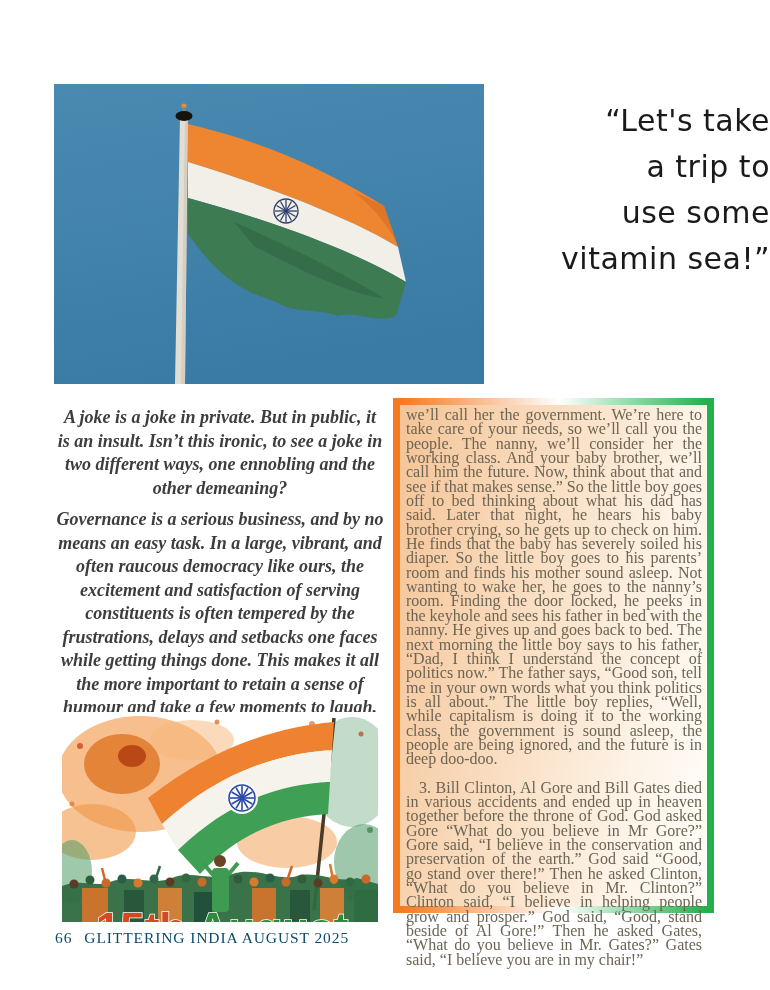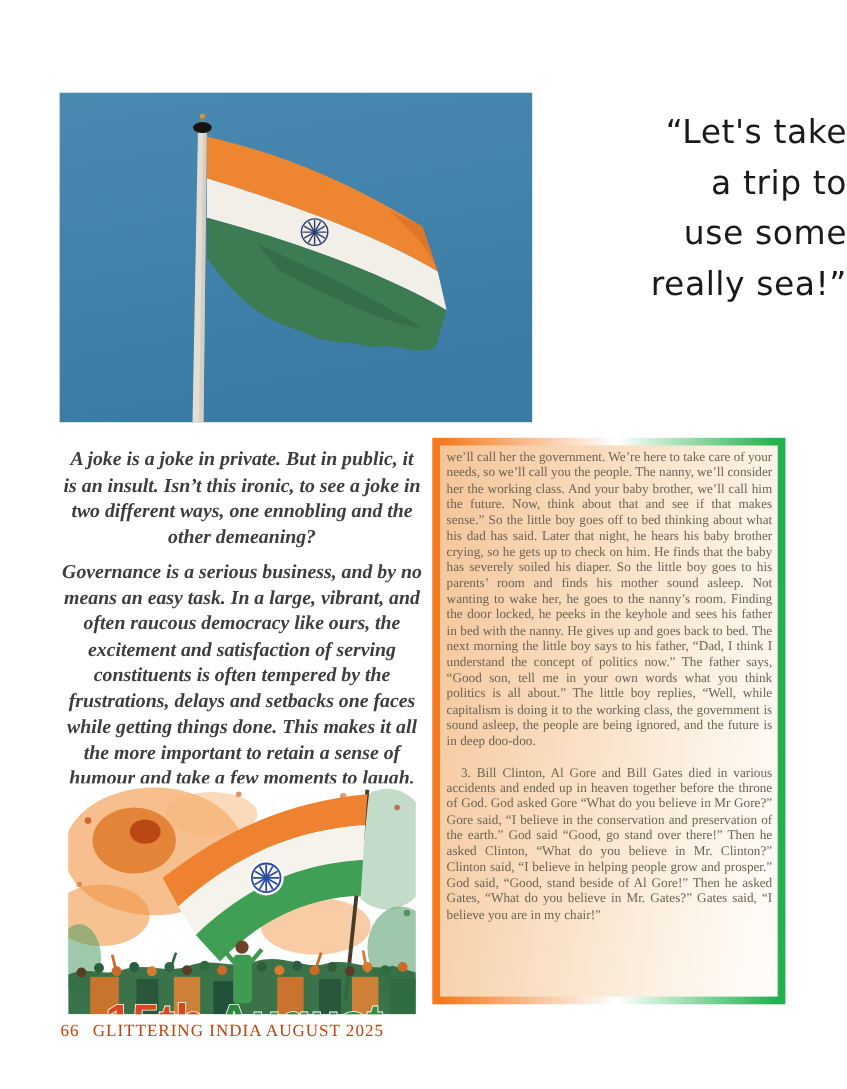--- a/index.html
+++ b/index.html
@@ -19,31 +19,31 @@
   .intro{position:absolute;left:48px;top:398px;width:344px;text-align:center;
          font-style:italic;font-weight:bold;font-size:18px;line-height:23.5px;color:#3d3d3d;}
   .intro p{margin:8px;}
 
   
   .jokes-box{position:absolute;left:393px;top:398px;width:321px;height:515px;
              box-sizing:border-box;padding:7px;
              background:linear-gradient(to right,#f4791f 0px,#f4791f 8px,#ffffff 52%,#22b14c calc(100% - 8px),#22b14c 100%);}
   .jokes-inner{width:100%;height:100%;box-sizing:border-box;padding:3px 5px 0 6px;
                background:linear-gradient(100deg,#f5c497 0%,#f9ddc0 40%,#fdf3e7 75%,#fffdfa 100%);
-               font-size:12px;line-height:14.35px;text-align:justify;color:#6c6554;}
+               font-size:16px;line-height:14.35px;text-align:justify;color:#6c6554;}
   .jokes-inner p{margin:0;}
   .jokes-inner p.second{margin-top:14px;text-indent:13px;}
 
   
   .illustration{position:absolute;left:62px;top:712px;width:316px;height:210px;}
   .illustration svg{display:block;}
 
   
   .footer{position:absolute;left:55px;top:929px;font-size:15.5px;letter-spacing:0.9px;
-          color:#c2410c;}
+          color:#0c4a6e;}
   .footer .pageno{margin-right:12px;}
 </style>
 </head>
 <body>
 
 <div class="page">
 
   <div class="flag-photo">
     <svg width="430" height="300" viewBox="0 0 430 300">
       <defs>
@@ -82,21 +82,21 @@
           <line x1="232" y1="127" x2="241.5" y2="121.5"></line>
       </g>
       <circle cx="232" cy="127" r="1.8" fill="#2e3e6e"></circle>
     </svg>
   </div>
 
   <div class="quote">
     <div>“Let's take</div>
     <div>a trip to</div>
     <div>use some</div>
-    <div>really sea!”</div>
+    <div>vitamin sea!”</div>
   </div>
 
   <div class="intro">
     <p>A joke is a joke in private. But in public, it is an insult. Isn’t this ironic, to see a joke in two different ways, one ennobling and the other demeaning?</p>
     <p>Governance is a serious business, and by no means an easy task. In a large, vibrant, and often raucous democracy like ours, the excitement and satisfaction of serving constituents is often tempered by the frustrations, delays and setbacks one faces while getting things done. This makes it all the more important to retain a sense of humour and take a few moments to laugh.</p>
   </div>
 
   <div class="jokes-box">
     <div class="jokes-inner">
       <p>we’ll call her the government. We’re here to take care of your needs, so we’ll call you the people. The nanny, we’ll consider her the working class. And your baby brother, we’ll call him the future. Now, think about that and see if that makes sense.” So the little boy goes off to bed thinking about what his dad has said. Later that night, he hears his baby brother crying, so he gets up to check on him. He finds that the baby has severely soiled his diaper. So the little boy goes to his parents’ room and finds his mother sound asleep. Not wanting to wake her, he goes to the nanny’s room. Finding the door locked, he peeks in the keyhole and sees his father in bed with the nanny. He gives up and goes back to bed. The next morning the little boy says to his father, “Dad, I think I understand the concept of politics now.” The father says, “Good son, tell me in your own words what you think politics is all about.” The little boy replies, “Well, while capitalism is doing it to the working class, the government is sound asleep, the people are being ignored, and the future is in deep doo-doo.</p>

